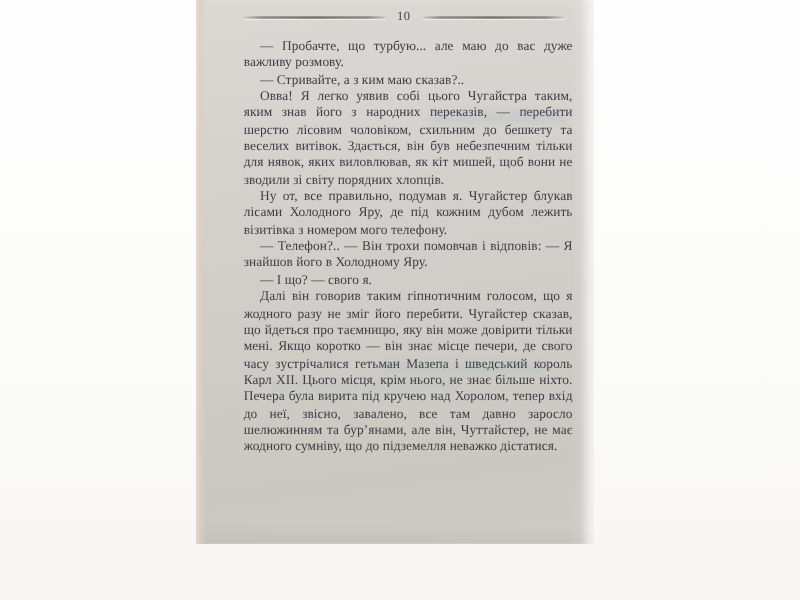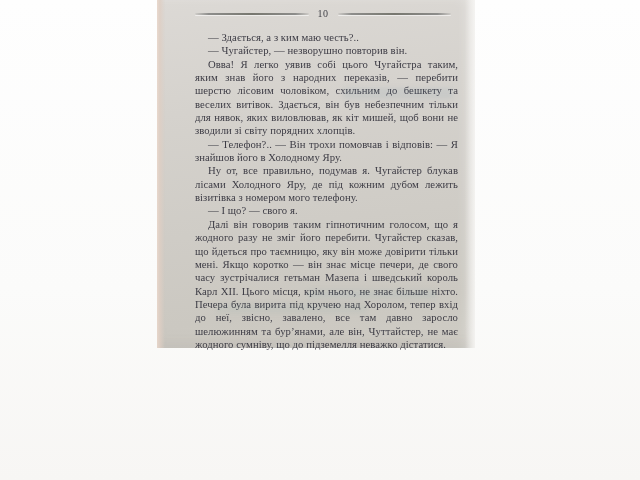--- a/index.html
+++ b/index.html
@@ -14,21 +14,21 @@
     background: linear-gradient(to bottom, #fefefe 0%, #fbfbfa 60%, #f7f6f4 100%);
     font-family: "Liberation Serif", "DejaVu Serif", serif;
   }
 
   
   .book-page {
     position: absolute;
     left: 157px;
     top: 0;
     width: 318px;
-    height: 348px;
+    height: 435px;
     background: linear-gradient(173deg,
       #dcd9d5 0%,
       #d5d2cd 30%,
       #cfccc6 62%,
       #cbc8c1 85%,
       #cfccc5 100%);
     box-shadow:
       inset -12px 0 16px -10px rgba(255,255,255,0.85),
       inset 0 -10px 18px -12px rgba(120,115,105,0.35);
   }
@@ -120,25 +120,25 @@
   <div class="gutter-edge"></div>
   <div class="page-right-shade"></div>
 
   <div class="page-header">
     <span class="head-rule"></span>
     <span class="page-number">10</span>
     <span class="head-rule"></span>
   </div>
 
   <div class="page-text">
-    <p>— Здається, а з ким маю честь?..</p>
-    <p>— Чугайстер, — незворушно повторив він.</p>
+    <p>— Пробачте, що турбую... але маю до вас дуже важливу розмову.</p>
+    <p>— Стривайте, а з ким маю сказав?..</p>
     <p>Овва! Я легко уявив собі цього Чугайстра таким, яким знав його з народних переказів, — перебити шерстю лісовим чоловіком, схильним до бешкету та веселих витівок. Здається, він був небезпечним тільки для нявок, яких виловлював, як кіт мишей, щоб вони не зводили зі світу порядних хлопців.</p>
+    <p>Ну от, все правильно, подумав я. Чугайстер блукав лісами Холодного Яру, де під кожним дубом лежить візитівка з номером мого телефону.</p>
     <p>— Телефон?.. — Він трохи помовчав і відповів: — Я знайшов його в Холодному Яру.</p>
-    <p>Ну от, все правильно, подумав я. Чугайстер блукав лісами Холодного Яру, де під кожним дубом лежить візитівка з номером мого телефону.</p>
     <p>— І що? — свого я.</p>
     <p>Далі він говорив таким гіпнотичним голосом, що я жодного разу не зміг його перебити. Чугайстер сказав, що йдеться про таємницю, яку він може довірити тільки мені. Якщо коротко — він знає місце печери, де свого часу зустрічалися гетьман Мазепа і шведський король Карл XII. Цього місця, крім нього, не знає більше ніхто. Печера була вирита під кручею над Хоролом, тепер вхід до неї, звісно, завалено, все там давно заросло шелюжинням та бур’янами, але він, Чуттайстер, не має жодного сумніву, що до підземелля неважко дістатися.</p>
   </div>
 
   <div class="ghost ghost-a"></div>
   <div class="ghost ghost-b"></div>
   <div class="ghost ghost-c"></div>
 </div>
 
 </body></html>

